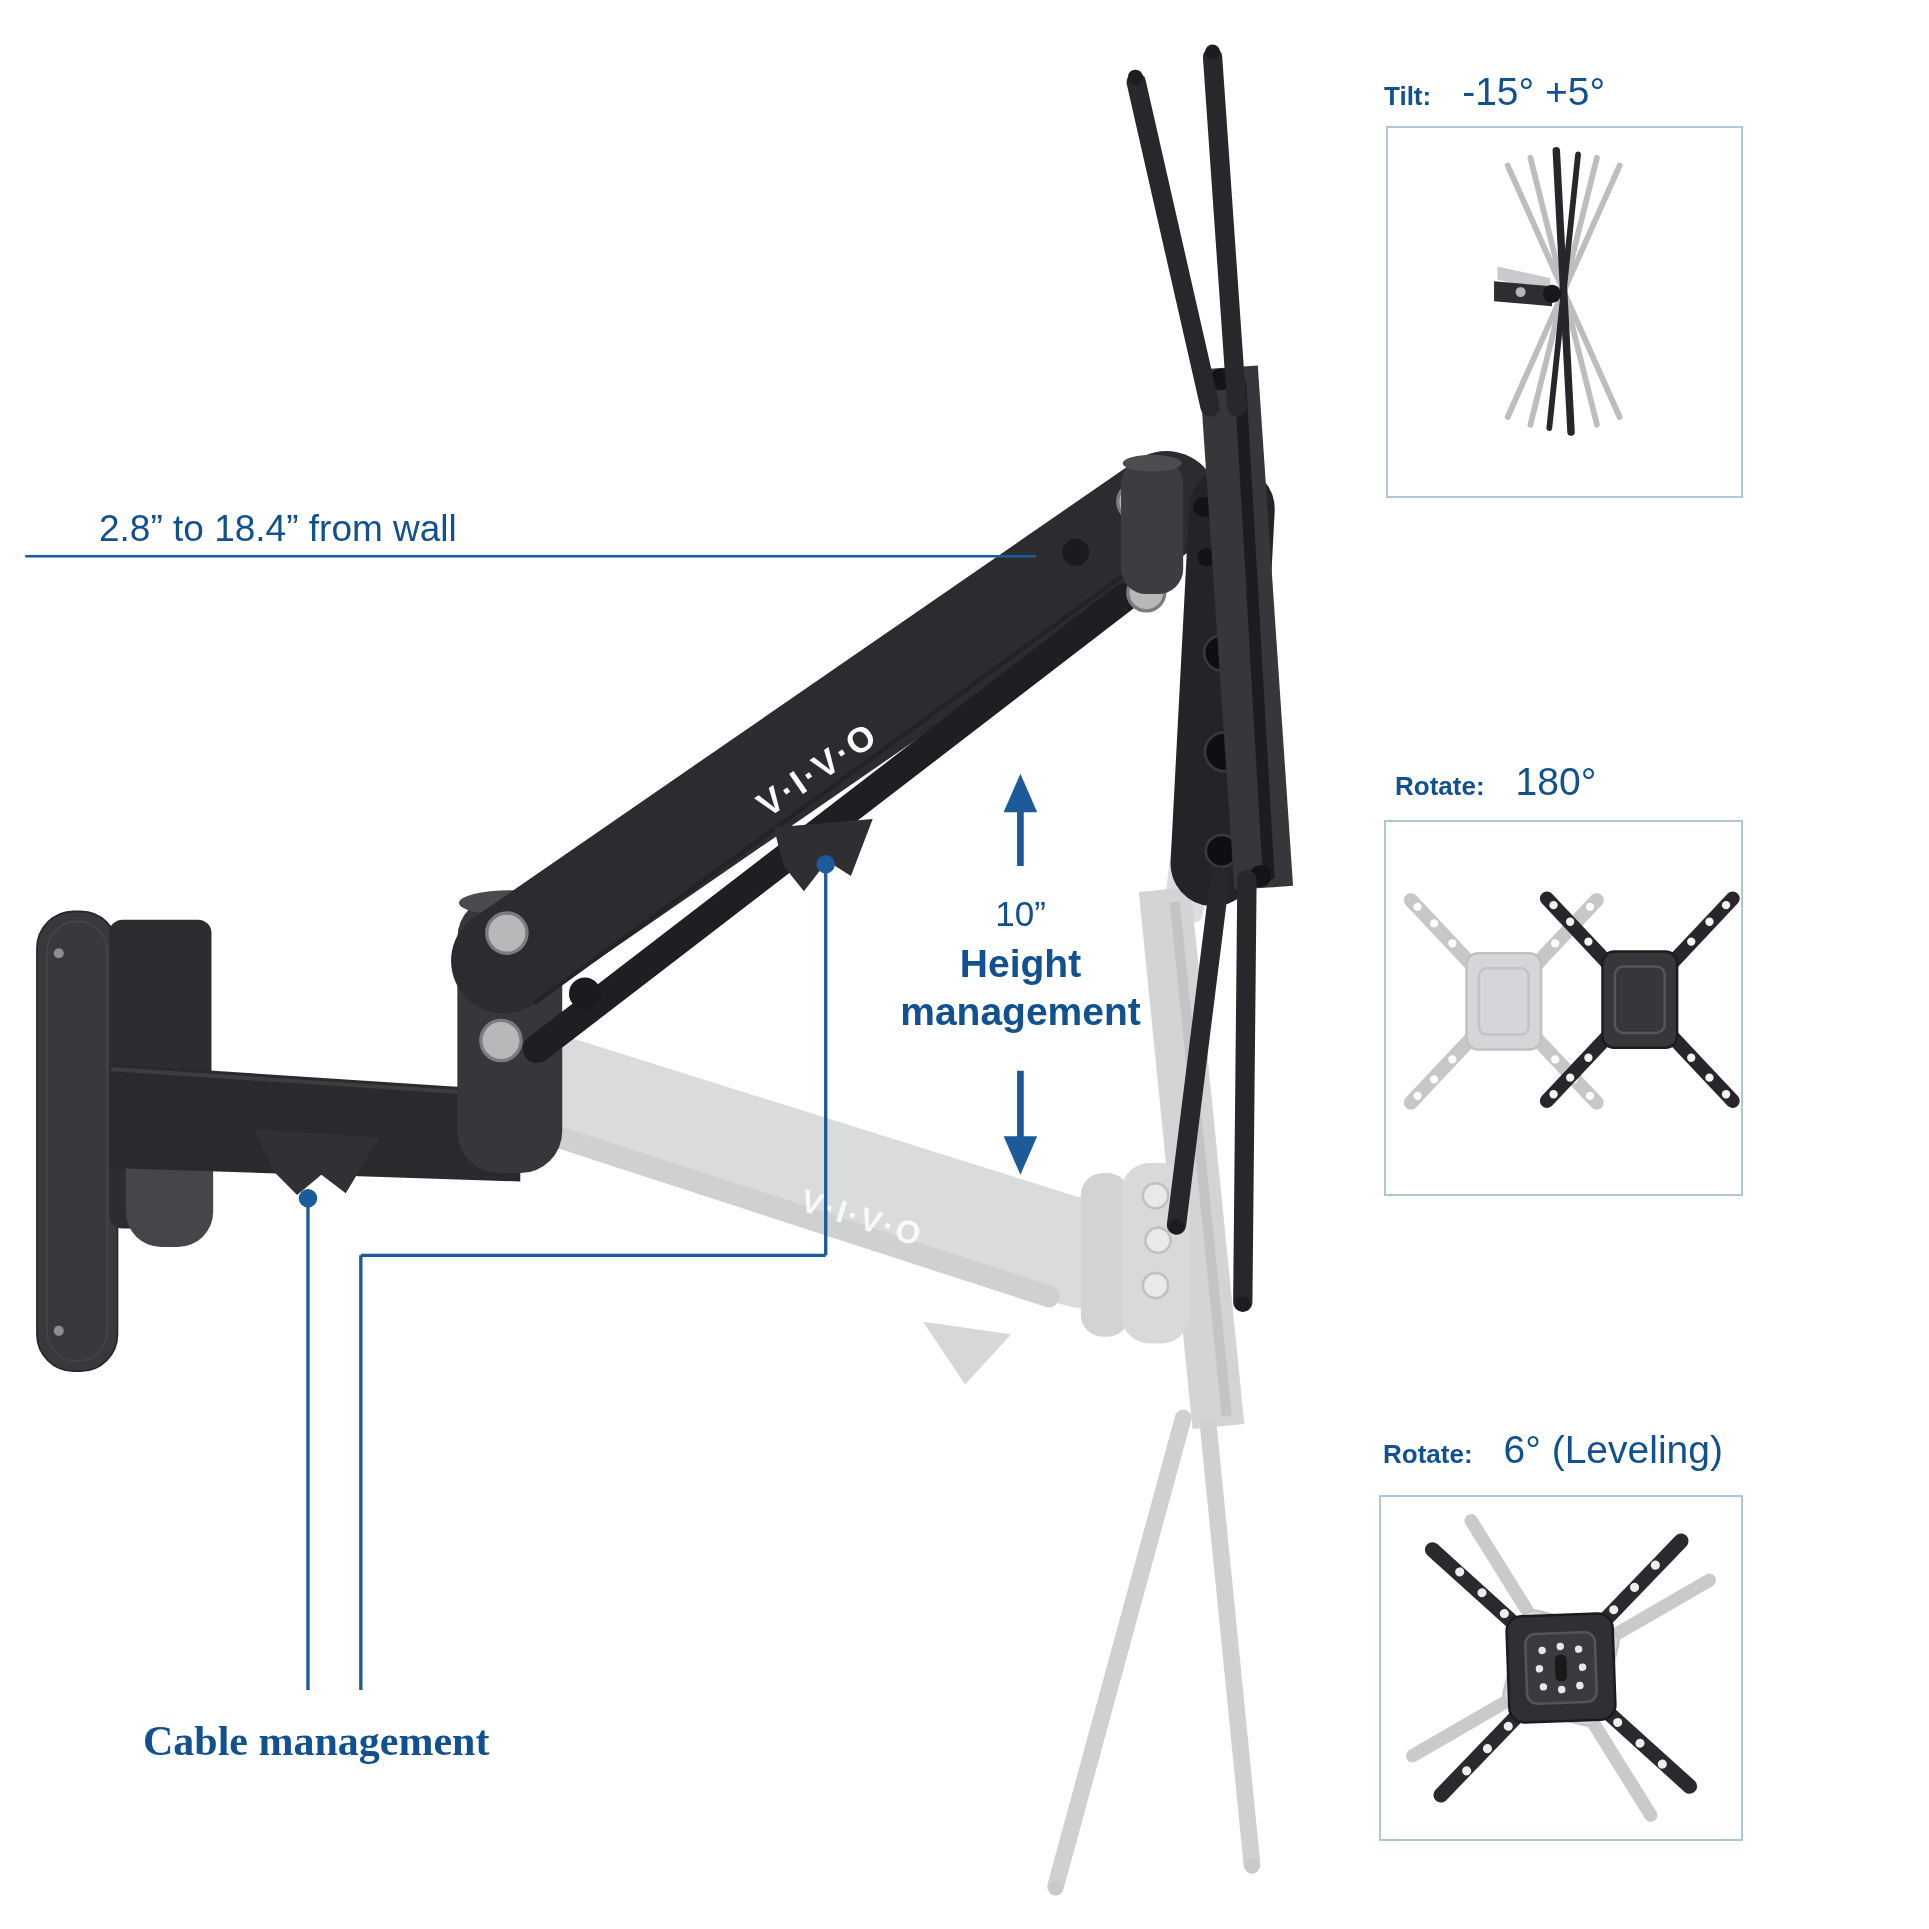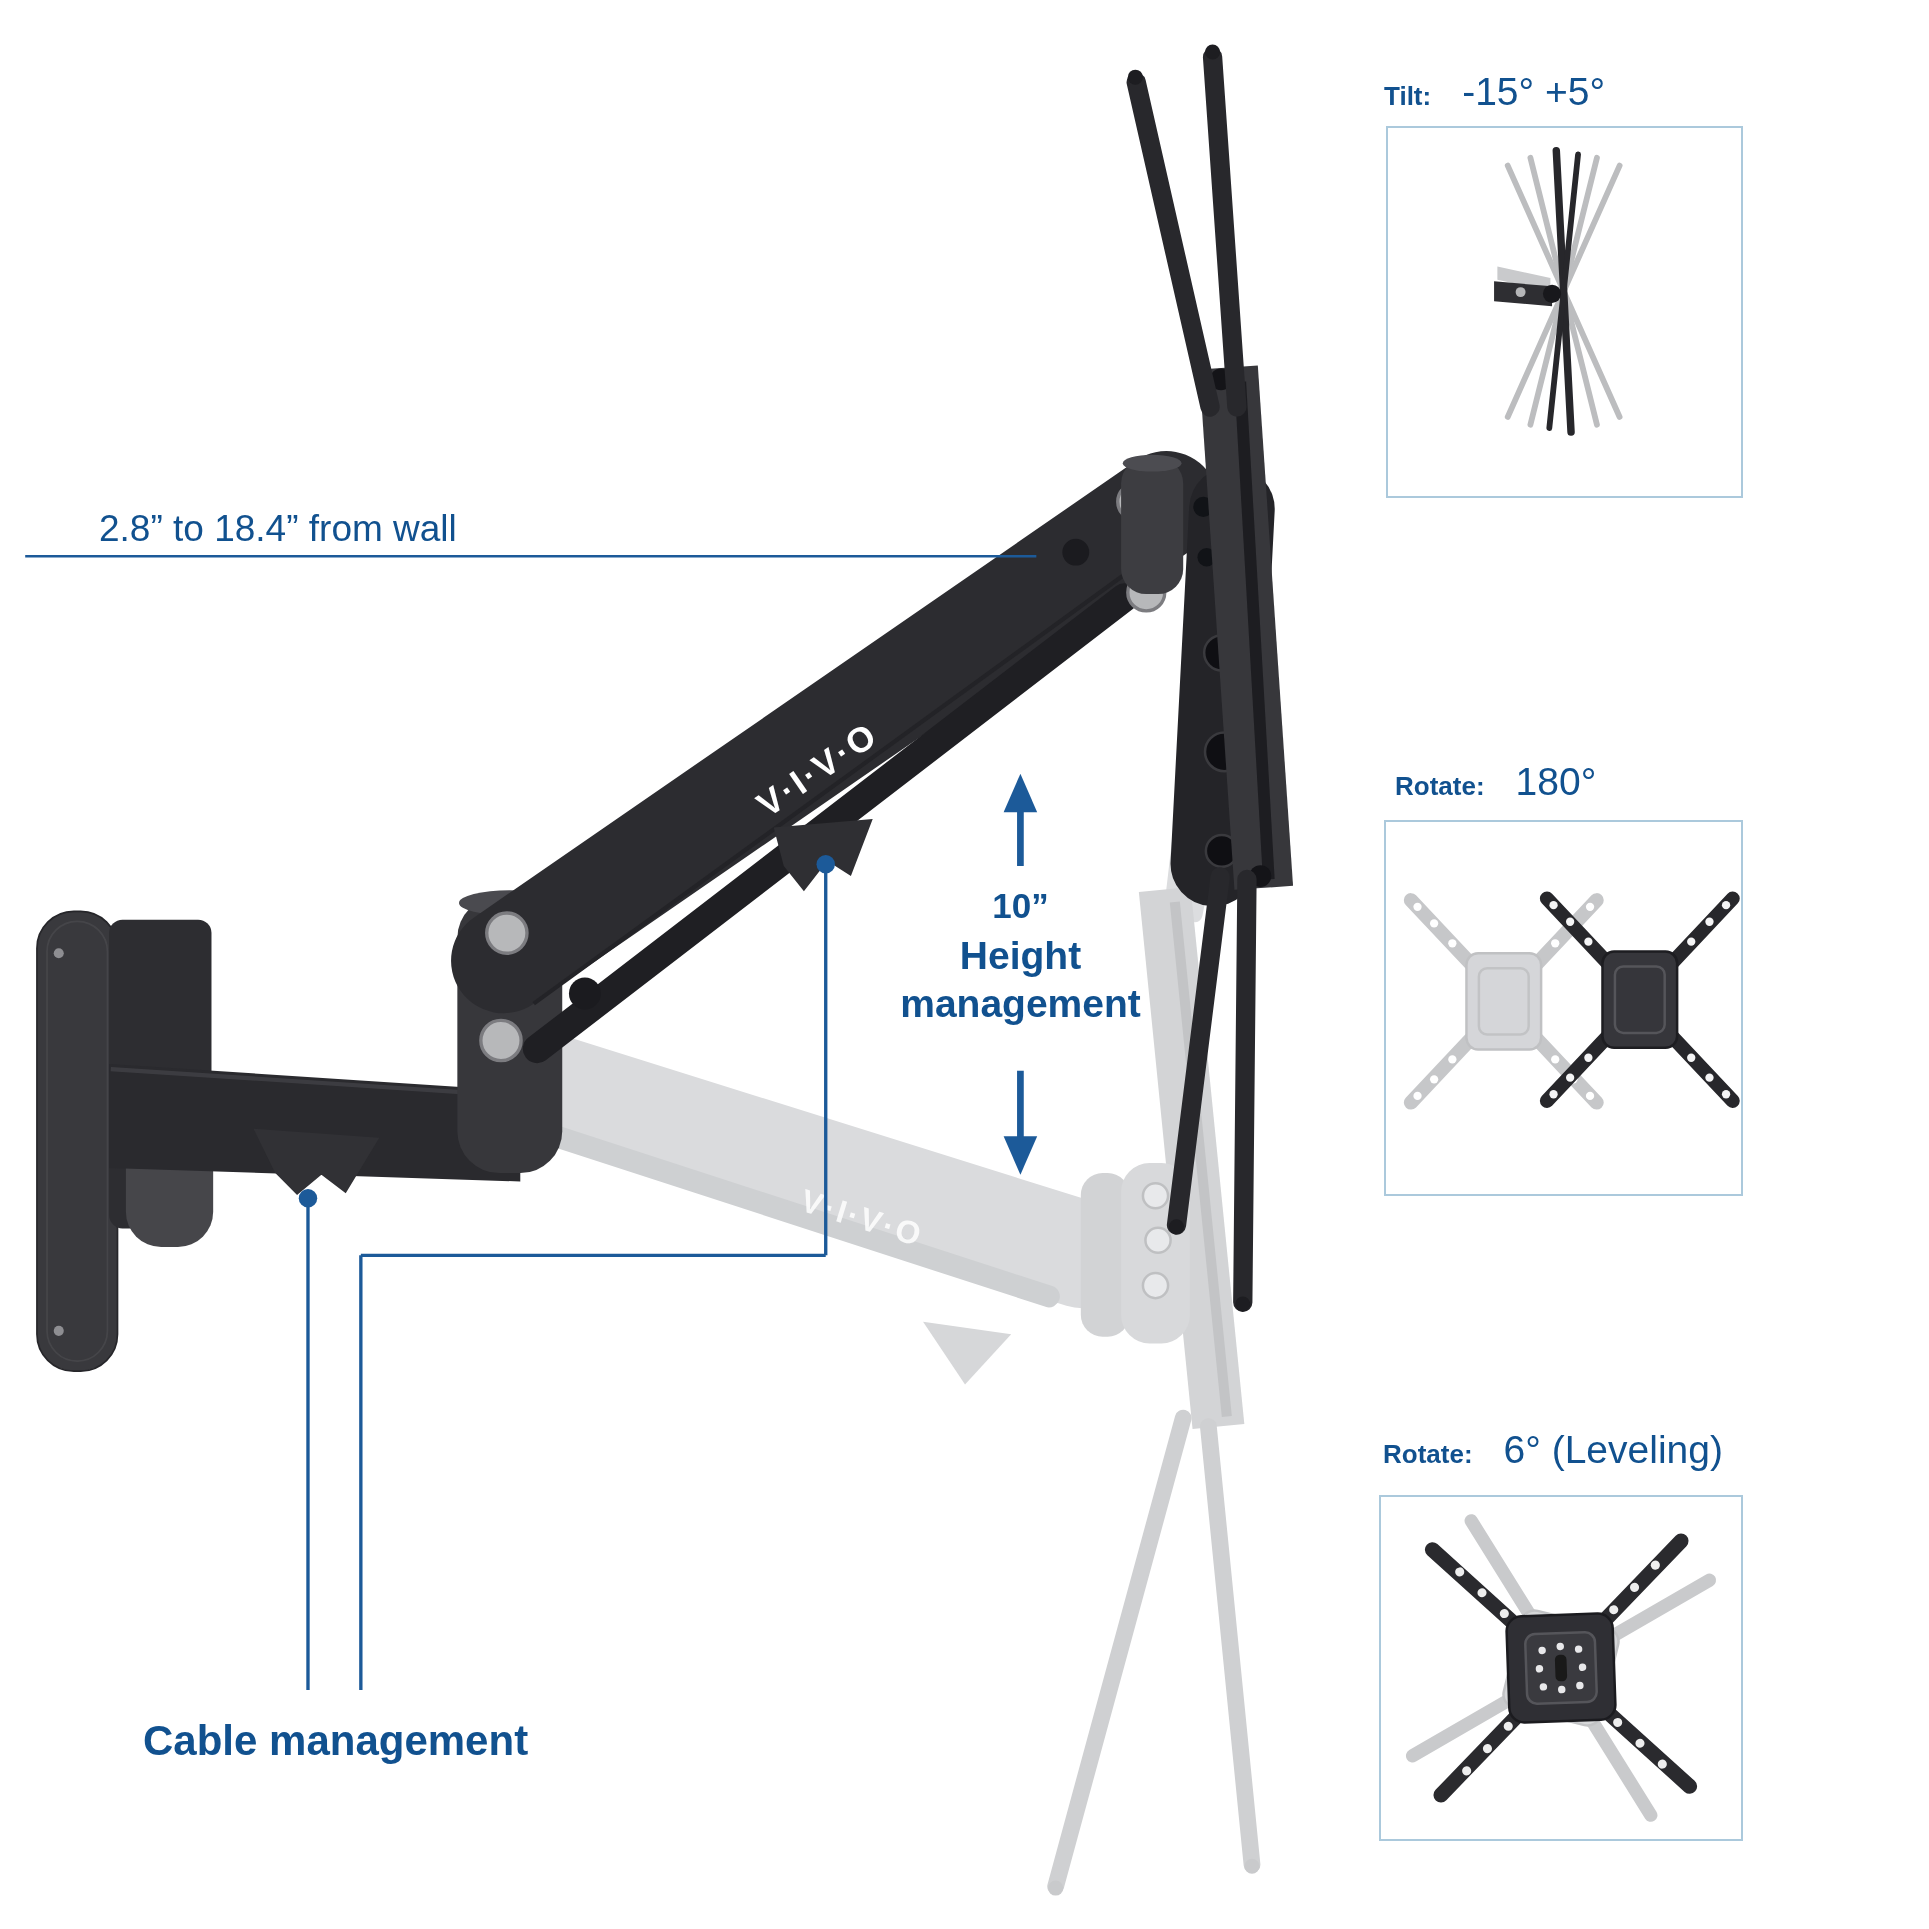--- a/index.html
+++ b/index.html
@@ -3,23 +3,23 @@
 <meta charset="utf-8">
 <style>
   html,body{margin:0;padding:0;background:#ffffff;}
   #stage{position:relative;width:1930px;height:1930px;background:#ffffff;overflow:hidden;
          font-family:"Liberation Sans","DejaVu Sans",sans-serif;}
   .abs{position:absolute;}
   .blue{color:#11518f;}
   .lbl{white-space:nowrap;line-height:1;}
   .wall-label{left:99px;top:510px;font-size:37px;font-weight:400;}
   .height-block{left:878px;top:888px;width:285px;text-align:center;line-height:1;}
-  .height-val{font-size:35px;font-weight:700;margin-bottom:13.4px;}
+  .height-val{font-size:35px;font-weight:400;margin-bottom:13.4px;margin-top:8px;}
   .height-line{font-size:39px;font-weight:700;margin-top:8.4px;text-align:center;}
-  .cable-label{left:143px;top:1720px;font-size:42px;font-weight:700;}
+  .cable-label{left:143px;top:1720px;font-size:42px;font-weight:700;font-family:Liberation Serif, serif;}
   .feat{line-height:1;}
   .feat .f-name{font-weight:700;font-size:26px;}
   .feat .f-val{font-weight:400;font-size:39px;margin-left:31px;}
   .feat-tilt{left:1384px;top:72px;}
   .feat-swivel{left:1395px;top:762px;}
   .feat-rotate{left:1383px;top:1430px;}
   .panel{position:absolute;background:#ffffff;border:2.5px solid #abc9dc;box-sizing:border-box;}
   .panel-tilt{left:1386px;top:126px;width:357px;height:372px;}
   .panel-swivel{left:1384px;top:820px;width:359px;height:376px;}
   .panel-rotate{left:1379px;top:1495px;width:364px;height:346px;}

